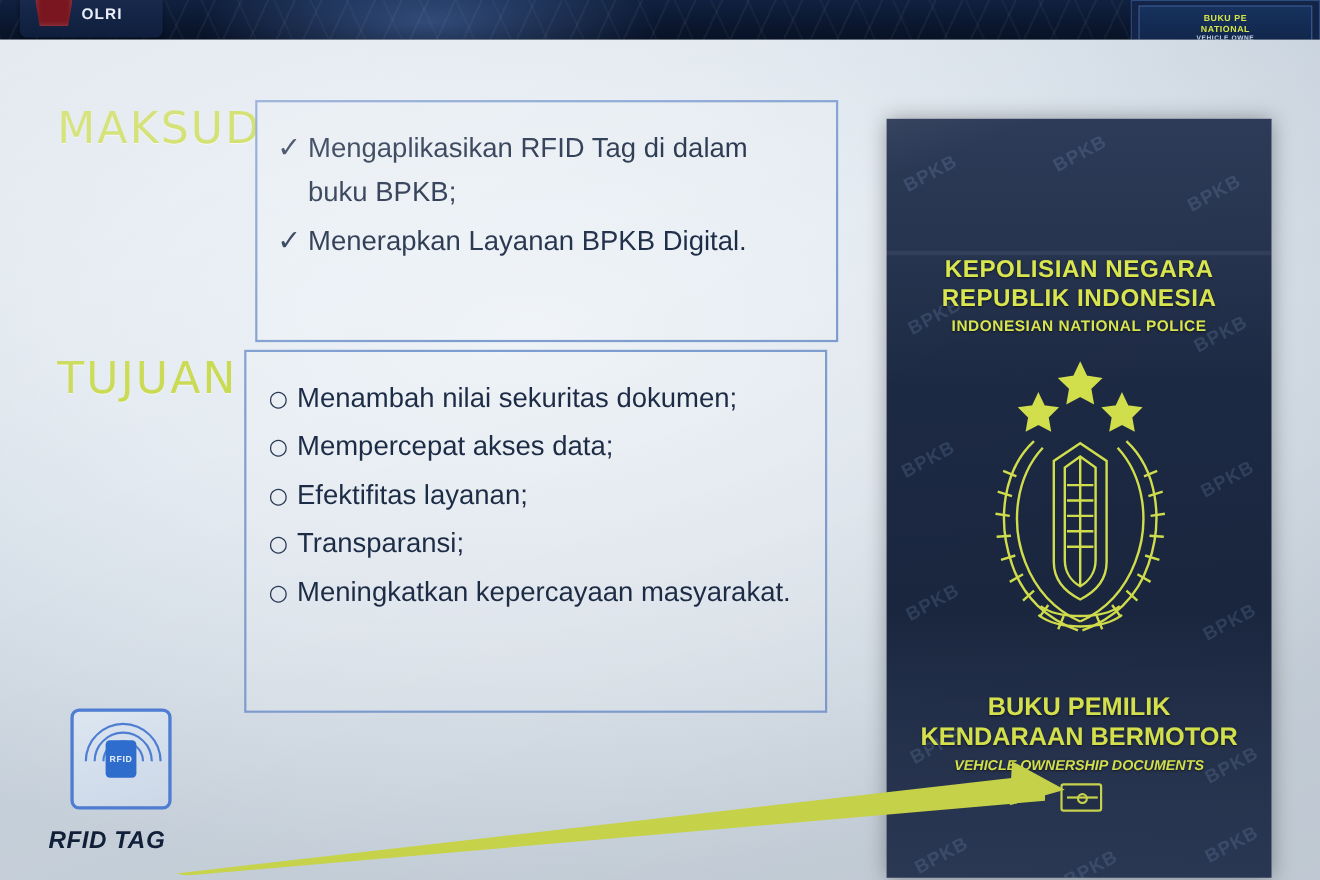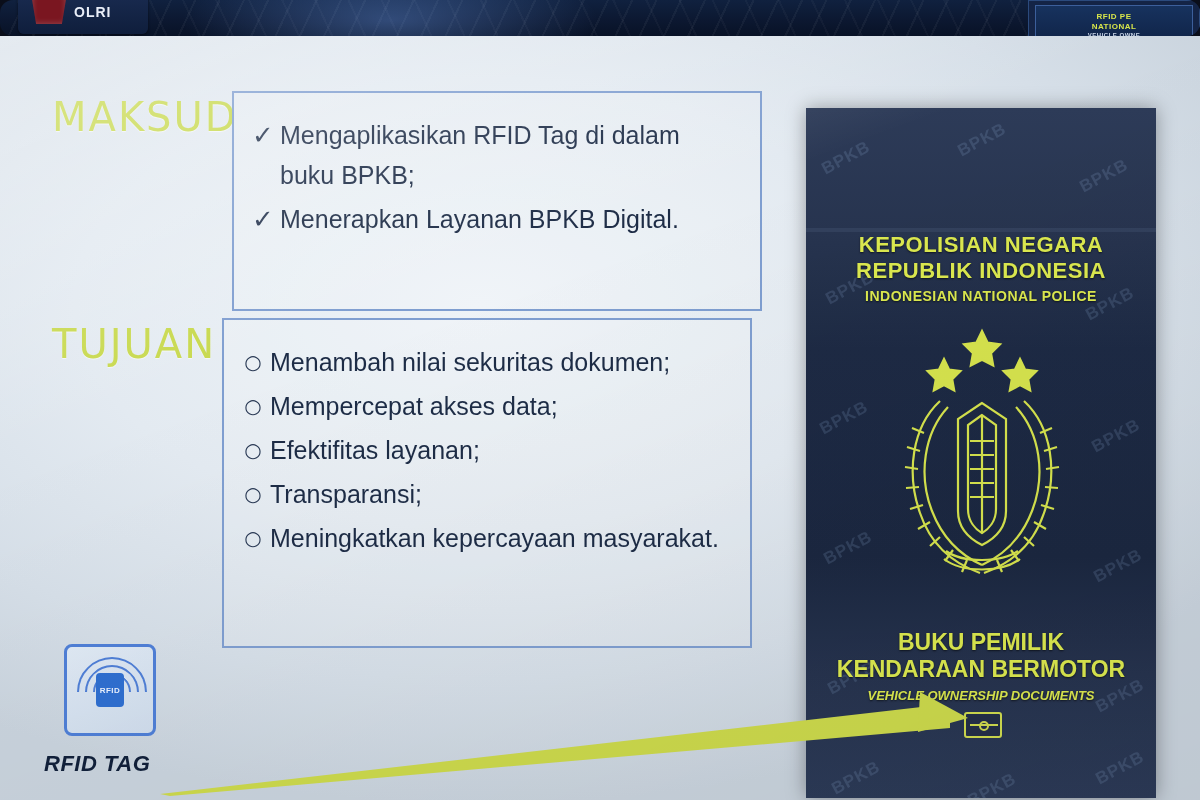--- a/index.html
+++ b/index.html
@@ -21,21 +21,20 @@
     overflow: hidden;
   }
 
   
   .top-band {
     position: absolute;
     left: 0; top: 0;
     width: 1200px; height: 36px;
     background: linear-gradient(180deg, #10213f 0%, #0c1831 55%, #081226 100%);
     overflow: hidden;
-    border-radius: 13px;
   }
   .top-band-texture {
     position: absolute;
     left: 0; top: 0; right: 0; bottom: 0;
     background:
       repeating-linear-gradient(115deg, rgba(255,255,255,0.045) 0 2px, rgba(255,255,255,0) 2px 22px),
       repeating-linear-gradient(65deg, rgba(255,255,255,0.03) 0 2px, rgba(255,255,255,0) 2px 30px);
   }
   .top-band-glow {
     position: absolute;
@@ -310,21 +309,21 @@
     <div class="top-band-texture"></div>
     <div class="top-band-glow"></div>
 
     <div class="olri-badge">
       <div class="olri-shield"></div>
       <div class="olri-text">OLRI</div>
     </div>
 
     <div class="corner-card">
       <div class="corner-card-inner">
-        <div class="corner-card-line1">RFID PE</div>
+        <div class="corner-card-line1">BUKU PE</div>
         <div class="corner-card-line2">NATIONAL</div>
         <div class="corner-card-line3">VEHICLE OWNE</div>
       </div>
     </div>
   </div>
 
   <div class="slide">
 
     <div class="section-head" id="maksud-head">MAKSUD</div>
     <div class="section-head" id="tujuan-head">TUJUAN</div>

